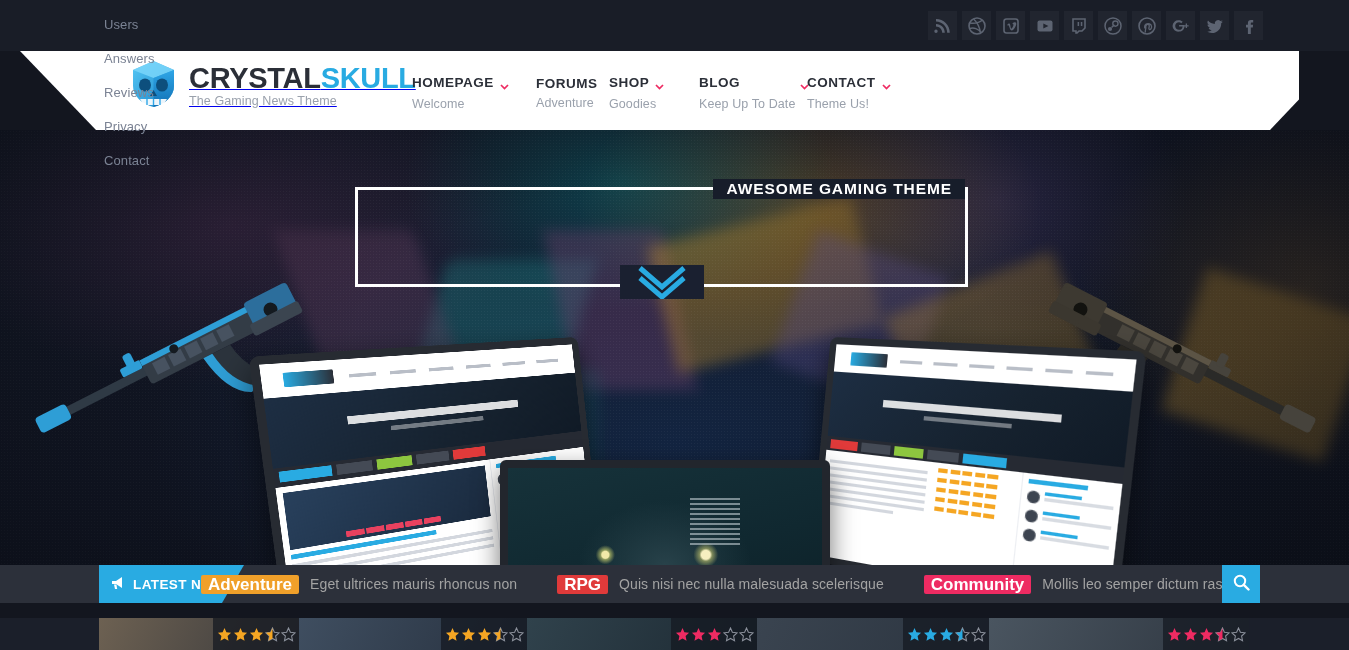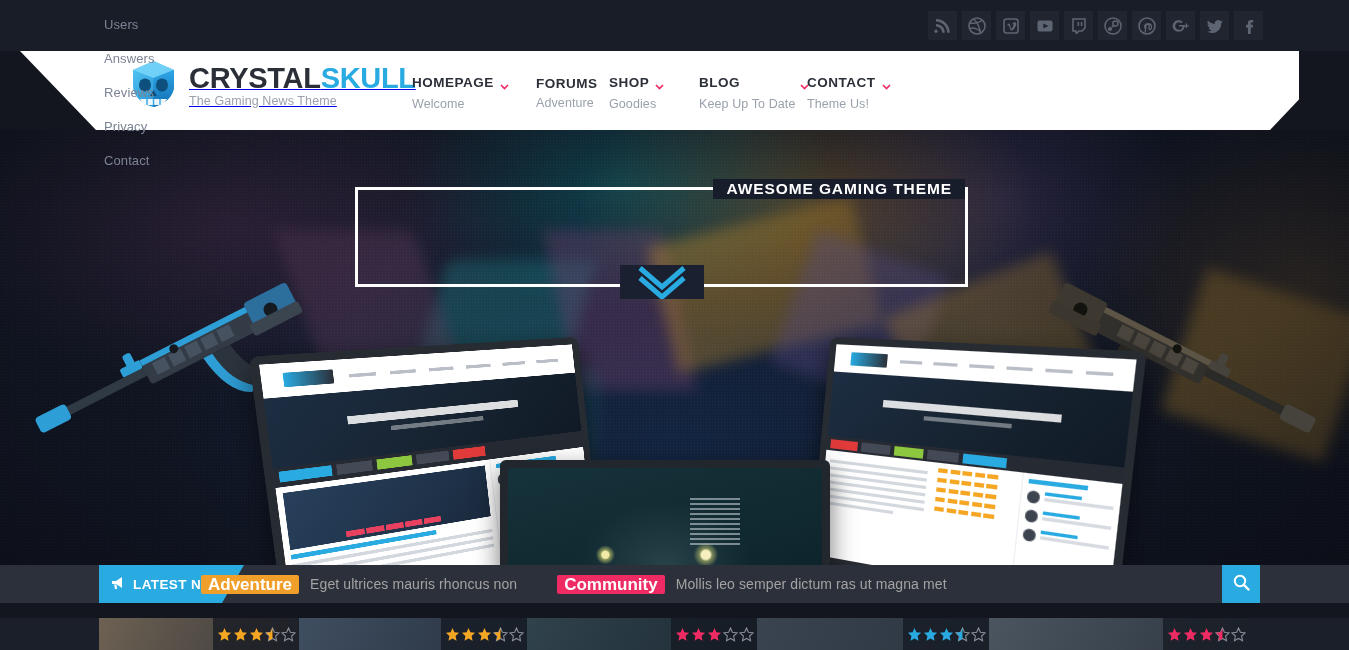--- a/index.html
+++ b/index.html
@@ -652,20 +652,24 @@
           </svg>
         </span>
         <span>LATEST NEWS</span>
       </div>
       <div class="ticker-items" id="ticker-items">
           <div class="tk-item tk-clip-left">
             <span class="tk-badge" style="background: rgb(240, 160, 42);">Adventure</span>
             <span class="tk-text">Eget ultrices mauris rhoncus non</span>
           </div>
           <div class="tk-item">
+            <span class="tk-badge" style="background: rgb(224, 58, 58);">RPG</span>
+            <span class="tk-text">Quis nisi nec nulla malesuada scelerisque</span>
+          </div>
+          <div class="tk-item">
             <span class="tk-badge" style="background: rgb(238, 43, 98);">Community</span>
             <span class="tk-text">Mollis leo semper dictum ras ut magna met</span>
           </div>
         </div>
     </div>
   </div>
   <div class="ticker-search">
     <span>
       <svg width="17" height="17" viewBox="0 0 17 17">
         <circle cx="7" cy="7" r="5.2" fill="none" stroke="#fff" stroke-width="2"></circle>

